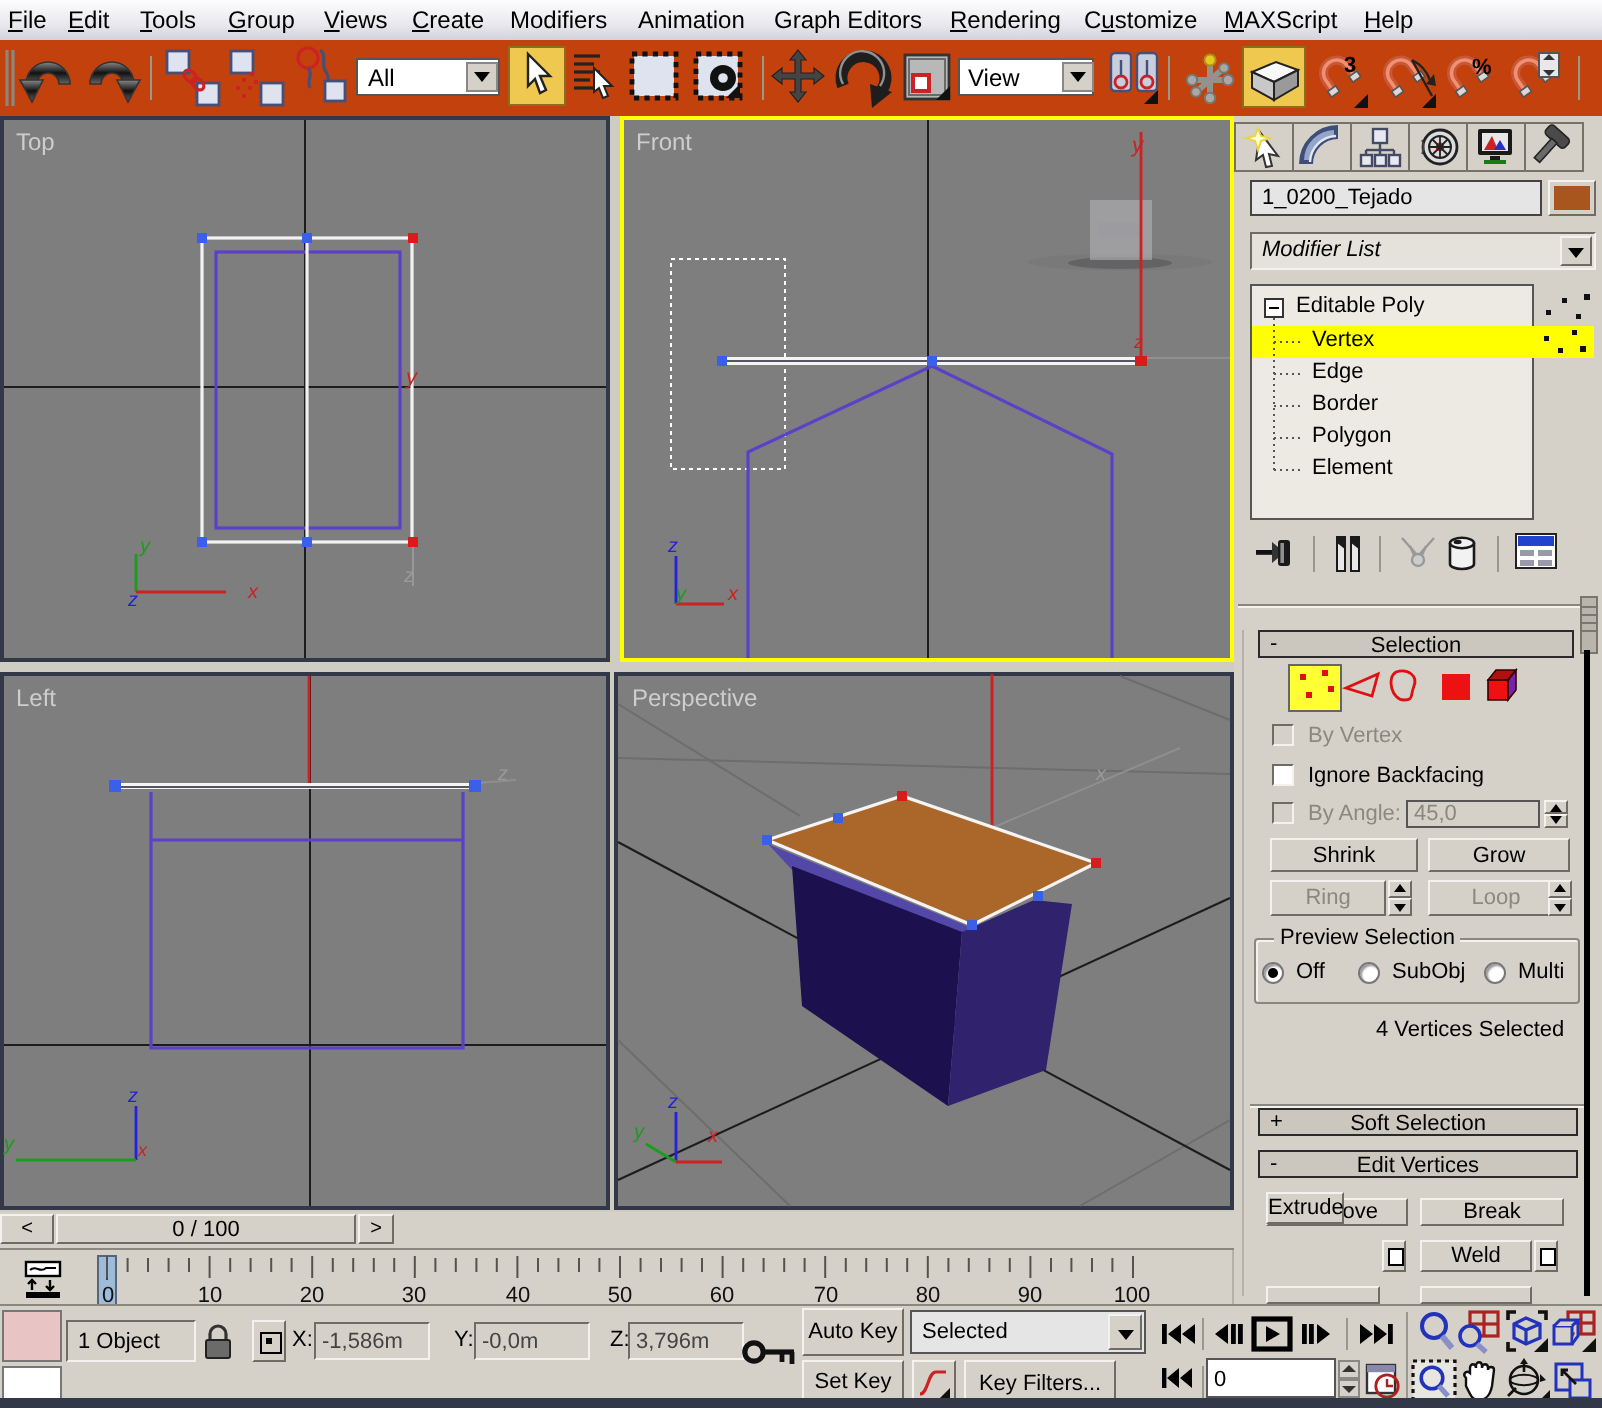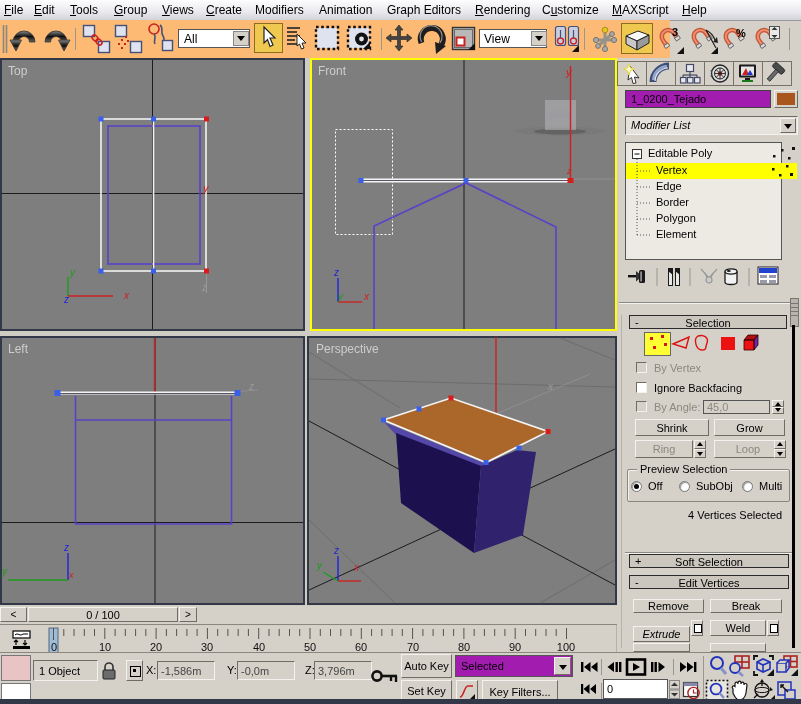--- a/index.html
+++ b/index.html
@@ -4,21 +4,21 @@
 <style>
 html,body{margin:0;padding:0;}
 #app{position:relative;width:801px;height:704px;background:#d5d1c9;font-family:"Liberation Sans",sans-serif;overflow:hidden;}
 .abs{position:absolute;}
 #menubar{left:0;top:0;width:801px;height:20px;background:linear-gradient(#fdfdfe,#e9e9ee 60%,#d2d2da);border-bottom:1px solid #9a9aa2;font-size:12px;color:#000;}
 #menubar span{position:absolute;top:3px;}
 #menubar u{text-decoration:underline;}
 .btn{position:absolute;background:#d5d1c9;border-top:1px solid #f4f2ee;border-left:1px solid #f4f2ee;border-right:1px solid #6f6c66;border-bottom:1px solid #6f6c66;font-size:11px;color:#000;text-align:center;box-sizing:border-box;}
 .btn.dis{color:#8b8880;}
 .sunk{position:absolute;background:#d5d1c9;border-top:1px solid #6f6c66;border-left:1px solid #6f6c66;border-right:1px solid #f4f2ee;border-bottom:1px solid #f4f2ee;box-sizing:border-box;}
-.white{background:#a21caf;padding-left:15px;}
+.white{background:#e5e5e5;padding-left:15px;}
 .hdr{position:absolute;background:#cbc7bf;border:1px solid #2a2a2a;font-size:11px;color:#000;text-align:center;box-sizing:border-box;}
 .cb{position:absolute;width:11px;height:11px;background:#fff;border-top:1px solid #6f6c66;border-left:1px solid #6f6c66;border-right:1px solid #f4f2ee;border-bottom:1px solid #f4f2ee;box-sizing:border-box;}
 .cb.dis{background:#d5d1c9;}
 .lbl{position:absolute;font-size:11px;color:#000;white-space:nowrap;}
 .lbl.dis{color:#8b8880;}
 .spin{position:absolute;width:12px;box-sizing:border-box;}
 .spin .up,.spin .dn{position:absolute;left:0;width:12px;height:50%;background:#d5d1c9;border-top:1px solid #f4f2ee;border-left:1px solid #f4f2ee;border-right:1px solid #6f6c66;border-bottom:1px solid #6f6c66;box-sizing:border-box;}
 .spin .dn{top:50%;}
 .spin .up:after{content:"";position:absolute;left:2px;top:1px;width:0;height:0;border-left:3px solid transparent;border-right:3px solid transparent;border-bottom:4px solid #000;}
 .spin .dn:after{content:"";position:absolute;left:2px;bottom:1px;width:0;height:0;border-left:3px solid transparent;border-right:3px solid transparent;border-top:4px solid #000;}
@@ -36,21 +36,21 @@
     <span style="left:206px"><u>C</u>reate</span>
     <span style="left:255px">Modifiers</span>
     <span style="left:319px">Animation</span>
     <span style="left:387px">Graph Editors</span>
     <span style="left:475px"><u>R</u>endering</span>
     <span style="left:542px">C<u>u</u>stomize</span>
     <span style="left:612px"><u>M</u>AXScript</span>
     <span style="left:682px"><u>H</u>elp</span>
   </div>
 
-  <div class="abs" id="toolbar" style="left:0;top:20px;width:670px;height:38px;background:#fdba74;border-bottom:1px solid #8a877f;">
+  <div class="abs" id="toolbar" style="left:0;top:20px;width:801px;height:38px;background:#c2410c;border-bottom:1px solid #8a877f;">
   <svg class="abs" style="left:0;top:0" width="801" height="37">
     <defs>
       <linearGradient id="arr" x1="0" y1="0" x2="0" y2="1">
         <stop offset="0" stop-color="#888"></stop>
             <stop offset="0.5" stop-color="#111"></stop>
             <stop offset="1" stop-color="#666"></stop>
       </linearGradient>
       <linearGradient id="mag" x1="0" y1="0" x2="0" y2="1">
         <stop offset="0" stop-color="#f0907a"></stop>
             <stop offset="1" stop-color="#c05030"></stop>
@@ -453,21 +453,21 @@
         <div style="position:absolute;left:2px;top:2px;right:2px;bottom:2px;background:#a8561e;"></div>
       </div>
 
     <div class="sunk" style="left:8px;top:58px;width:173px;height:19px;background:#e5e2db;font-style:italic;">
       <div class="lbl" style="left:5px;top:2px;">Modifier List</div>
       <div class="btn" style="right:1px;top:1px;width:16px;height:15px;">
           <span style="position:absolute;left:3px;top:5px;border:4px solid transparent;border-top:5px solid #000;"></span>
         </div>
     </div>
 
-    <div class="sunk" style="left:8px;top:84px;width:157px;height:118px;background:#edeae4;border-color:#555;">
+    <div class="sunk" style="left:8px;top:84px;width:142px;height:118px;background:#edeae4;border-color:#555;">
       <svg class="abs" style="left:0;top:0" width="171" height="116">
         <rect x="0" y="20" width="171" height="16" fill="#ffff00"></rect>
 
         <rect x="6.5" y="6.5" width="9" height="9" fill="#fff" stroke="#333"></rect>
         <line x1="8.5" y1="11" x2="13.5" y2="11" stroke="#000"></line>
 
         <g stroke="#555" stroke-width="1" stroke-dasharray="1,2">
           <line x1="11" y1="16" x2="11" y2="92"></line>
           <line x1="11" y1="28" x2="26" y2="28"></line>
           <line x1="11" y1="44" x2="26" y2="44"></line>
@@ -608,21 +608,21 @@
         <span style="position:absolute;left:5px;top:0px;">+</span>
         <span style="position:absolute;left:0;right:0;top:0.5px;">Soft Selection</span>
       </div>
     <div class="hdr" style="left:12px;top:517px;width:160px;height:14px;">
         <span style="position:absolute;left:5px;top:0px;">-</span>
         <span style="position:absolute;left:0;right:0;top:0.5px;">Edit Vertices</span>
       </div>
 
     <div class="btn" style="left:16px;top:541px;width:71px;height:14px;">Remove</div>
     <div class="btn" style="left:93px;top:541px;width:72px;height:14px;">Break</div>
-    <div class="btn" style="left:16px;top:568px;width:57px;height:16px;padding-top:1px;font-style:italic;">Extrude</div>
+    <div class="btn" style="left:16px;top:538px;width:39px;height:16px;padding-top:1px;">Extrude</div>
     <div class="btn" style="left:74px;top:562px;width:12px;height:16px;">
         <div style="position:absolute;left:2px;top:3px;width:6px;height:7px;border:1px solid #000;background:#fff;"></div>
       </div>
     <div class="btn" style="left:93px;top:562px;width:56px;height:16px;padding-top:1px;">Weld</div>
     <div class="btn" style="left:150px;top:562px;width:12px;height:16px;">
         <div style="position:absolute;left:2px;top:3px;width:6px;height:7px;border:1px solid #000;background:#fff;"></div>
       </div>
     <div class="btn" style="left:16px;top:585px;width:57px;height:9px;"></div>
     <div class="btn" style="left:93px;top:585px;width:56px;height:9px;"></div>
 

